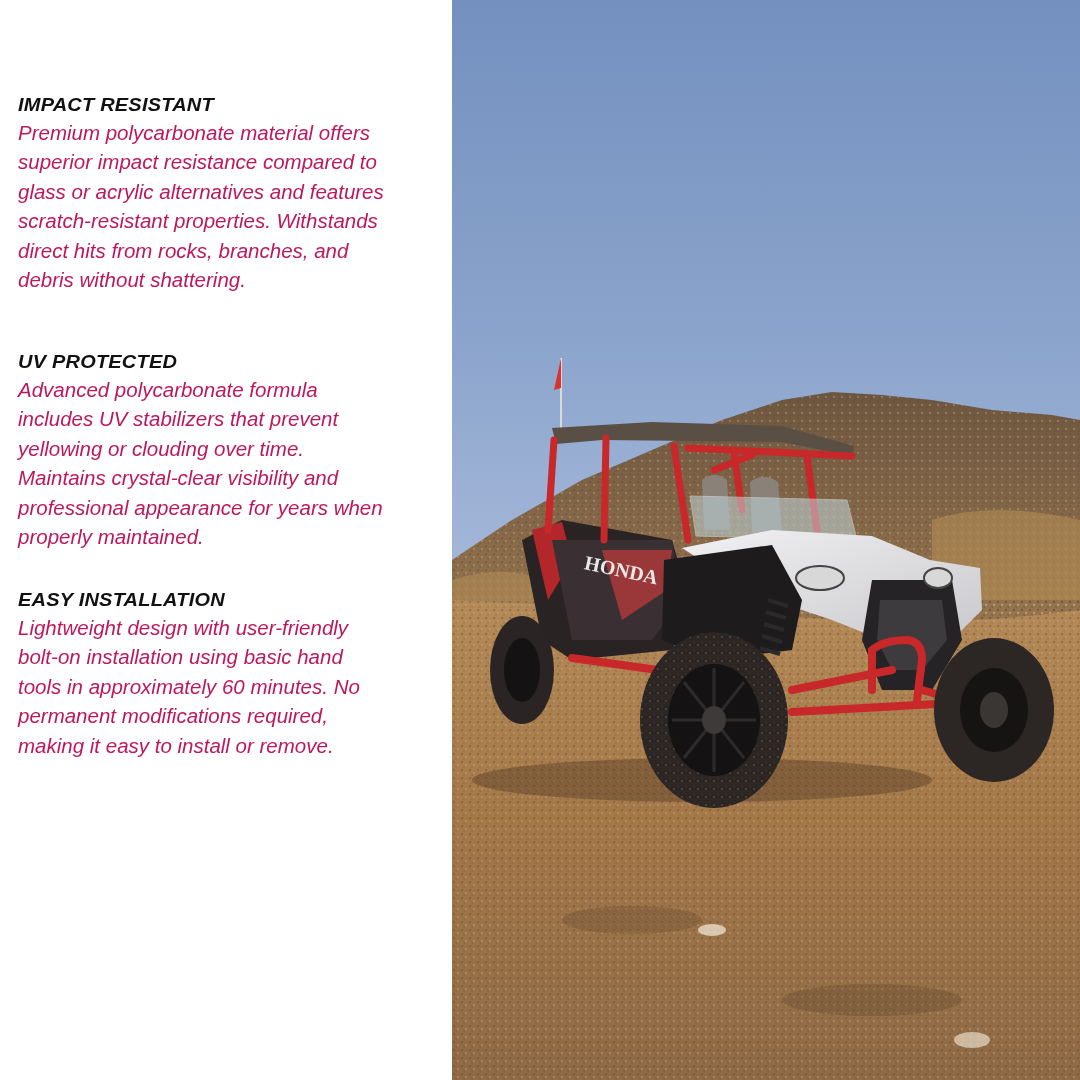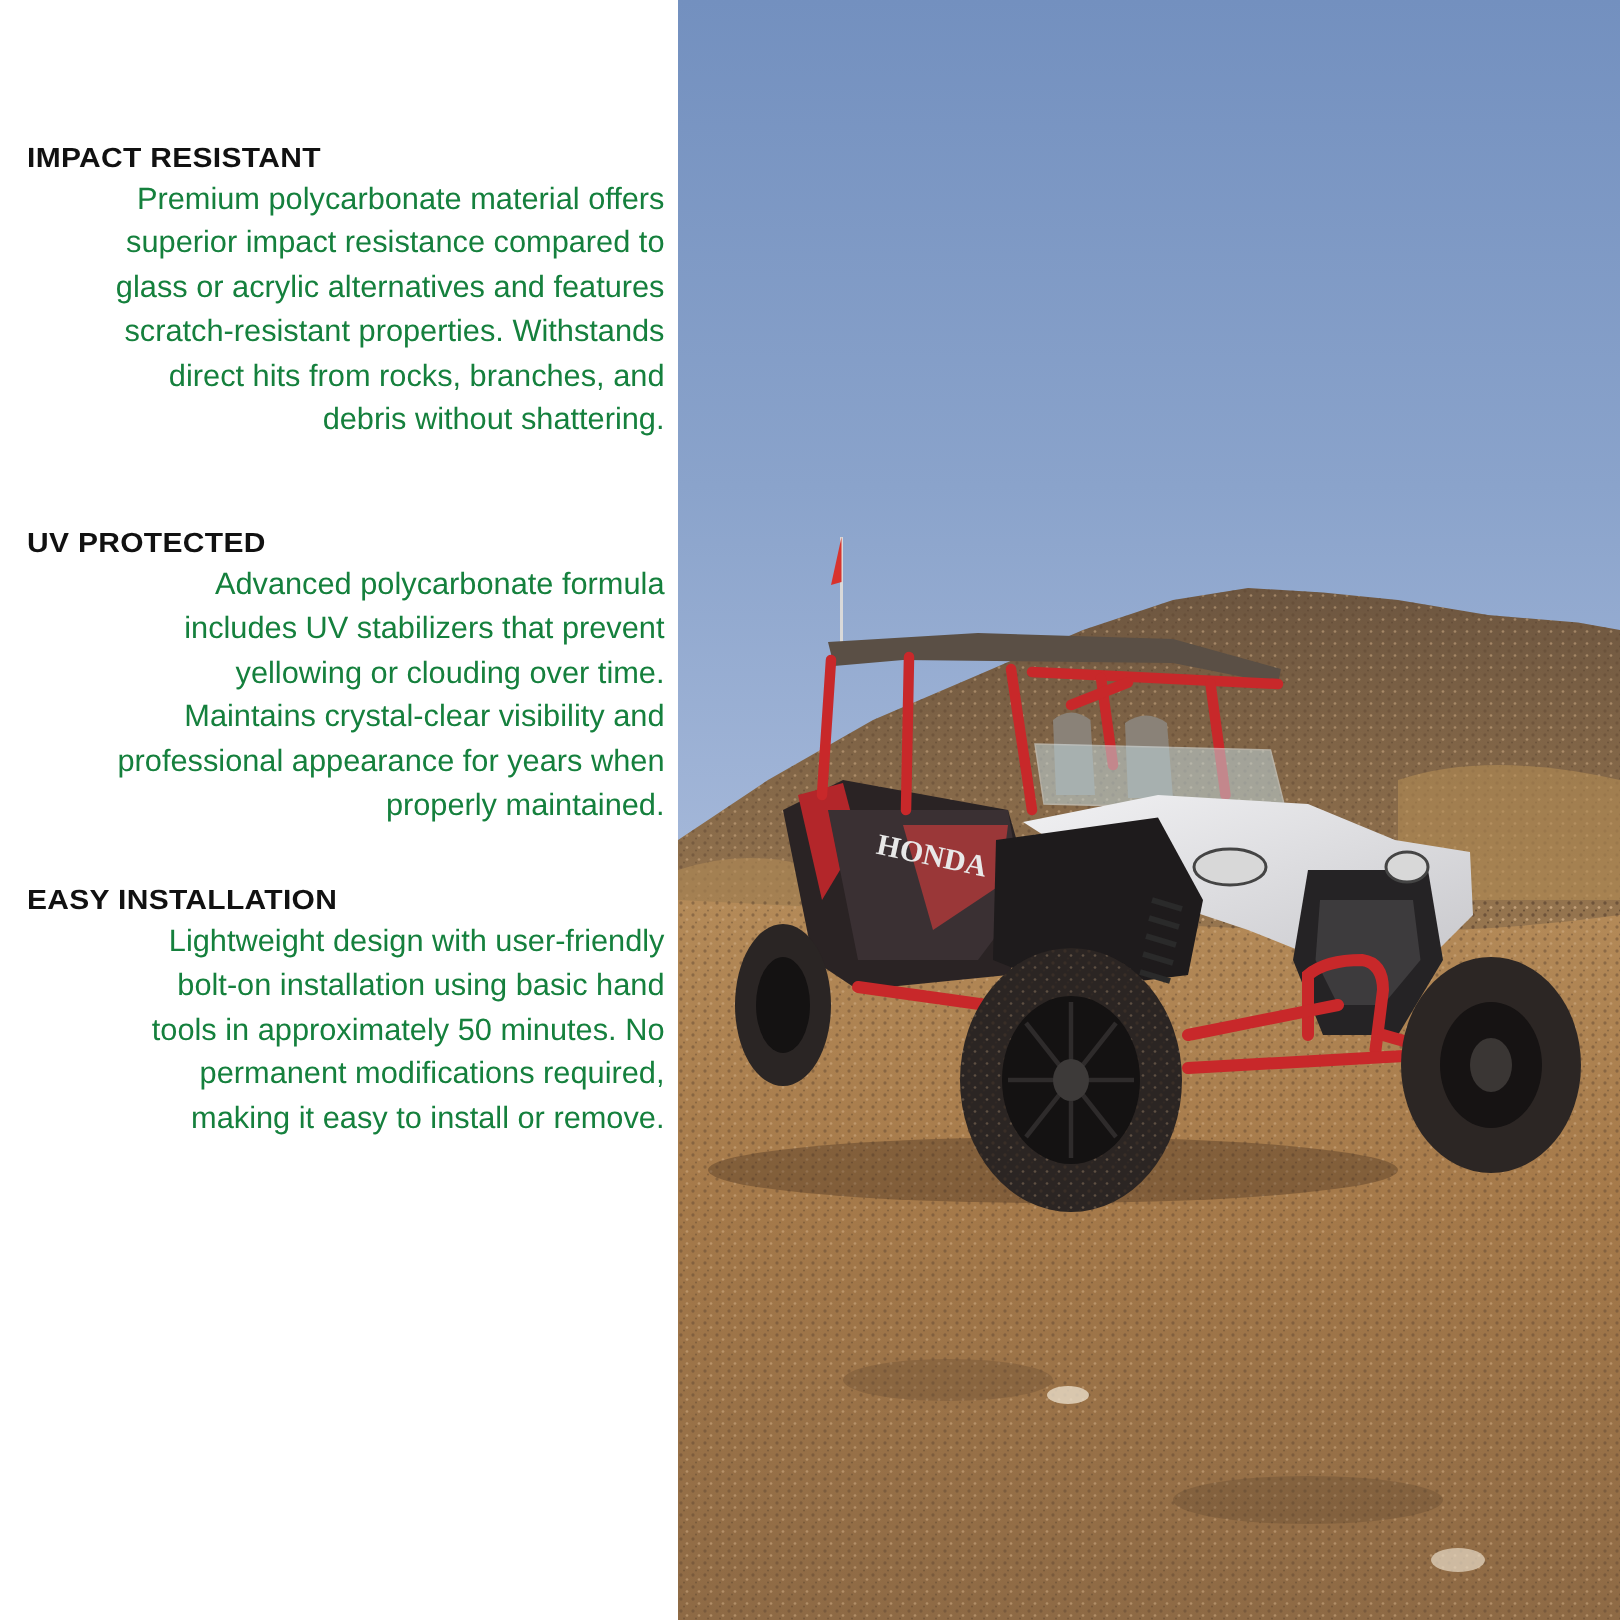--- a/index.html
+++ b/index.html
@@ -7,41 +7,40 @@
       width: 1080px; height: 1080px; overflow: hidden;
       background: #ffffff;
       font-family: "Liberation Sans", sans-serif;
       position: relative;
     }
     .left-panel {
       position: absolute; left: 0; top: 0; width: 452px; height: 1080px;
       background: #ffffff;
     }
     .feature {
-      position: absolute; left: 18px; width: 425px;
+      position: absolute; left: 18px; width: 425px; font-style: italic;
     }
     .feature-title {
       font-family: "Liberation Sans", sans-serif;
       font-weight: 700;
       font-size: 18.5px;
       letter-spacing: 0.2px;
       color: #111111;
       line-height: 22px;
       margin: 0;
       transform: scaleX(1.08);
       transform-origin: left center;
     }
     .feature-body {
       font-family: "Liberation Sans", sans-serif;
       font-size: 20.5px;
       line-height: 29.4px;
-      color: #15803d;
+      color: #be185d;
       margin: 2px 0 0 0;
       white-space: pre-line;
-      text-align: right;
     }
     .photo {
       position: absolute; left: 452px; top: 0; width: 628px; height: 1080px;
       overflow: hidden;
       background: linear-gradient(180deg, #7390bf 0%, #8aa3cb 30%, #a6b9da 55%, #bccde6 70%, #c7d5ea 80%);
     }
     .photo svg { position: absolute; left: 0; top: 0; }
   </style>
 </head>
 <body>
@@ -62,21 +61,21 @@
 includes UV stabilizers that prevent
 yellowing or clouding over time.
 Maintains crystal-clear visibility and
 professional appearance for years when
 properly maintained.</p>
   </div>
   <div class="feature" style="top:589px;">
     <h3 class="feature-title">EASY INSTALLATION</h3>
     <p class="feature-body">Lightweight design with user-friendly
 bolt-on installation using basic hand
-tools in approximately 50 minutes. No
+tools in approximately 60 minutes. No
 permanent modifications required,
 making it easy to install or remove.</p>
   </div>
 </div>
 
 <div class="photo">
   <svg width="628" height="1080" viewBox="0 0 628 1080">
     <defs>
       <linearGradient id="ground" x1="0" y1="0" x2="0" y2="1">
         <stop offset="0" stop-color="#b48a58"></stop>

